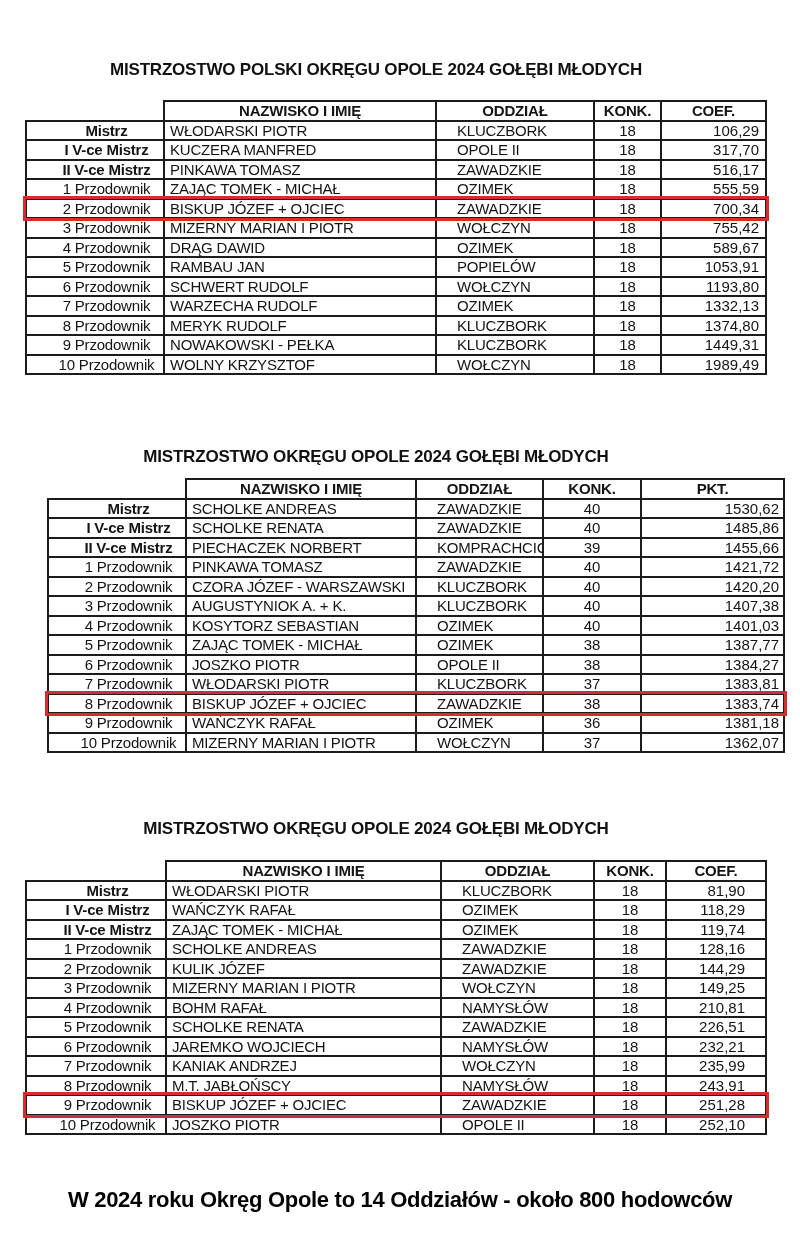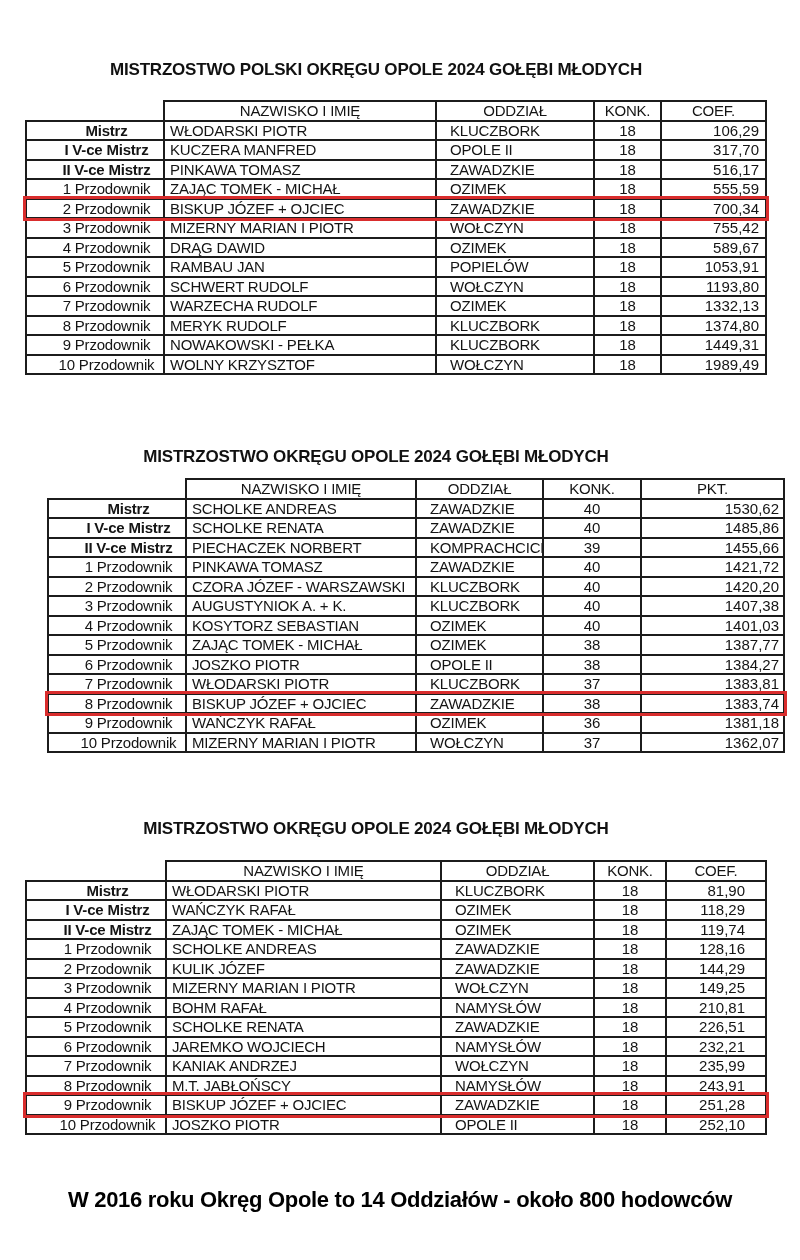--- a/index.html
+++ b/index.html
@@ -34,31 +34,31 @@
   .rtable th, .rtable td {
     border: 2px solid #1c1c1c;
     height: 19.5px;
     font-size: 15px;
     line-height: 1;
     white-space: nowrap;
     overflow: hidden;
     background: #fff;
   }
   .rtable thead th {
-    font-weight: normal;
+    font-weight: bold;
     text-align: center;
     letter-spacing: -0.2px;
     margin-top: 24px;
   }
   .rtable thead th.spacer { border: none; background: transparent; }
 
   td.c-rank  { text-align: center; letter-spacing: -0.2px; padding-left: 23px; }
   td.c-rank.b { font-weight: bold; }
   td.c-name  { text-align: left; padding-left: 5px; letter-spacing: -0.2px; }
-  td.c-branch{ text-align: left; padding-left: 13px; letter-spacing: -0.2px; }
+  td.c-branch{ text-align: left; padding-left: 20px; letter-spacing: -0.2px; }
   td.c-konk  { text-align: center; }
   td.c-val   { text-align: right; padding-right: 6px; margin-left: 33px; }
   .pos-t3 td.c-val { padding-right: 20px; border-radius: 9px; }
   .pos-t2 td.c-val { padding-right: 4px; }
 
   tr.hl { outline: 3px solid #d92d2d; outline-offset: 0px; }
 
   .footer-note {
     position: absolute;
     top: 1187px;
@@ -408,13 +408,13 @@
       <tr>
         <td class="c-rank">10  Przodownik</td>
         <td class="c-name">JOSZKO PIOTR</td>
         <td class="c-branch">OPOLE II</td>
         <td class="c-konk">18</td>
         <td class="c-val">252,10</td>
       </tr>
     </tbody>
 </table>
 
-<div class="footer-note">W 2016 roku Okręg Opole to 14 Oddziałów - około 800 hodowców</div>
+<div class="footer-note">W 2024 roku Okręg Opole to 14 Oddziałów - około 800 hodowców</div>
 
 </body></html>

